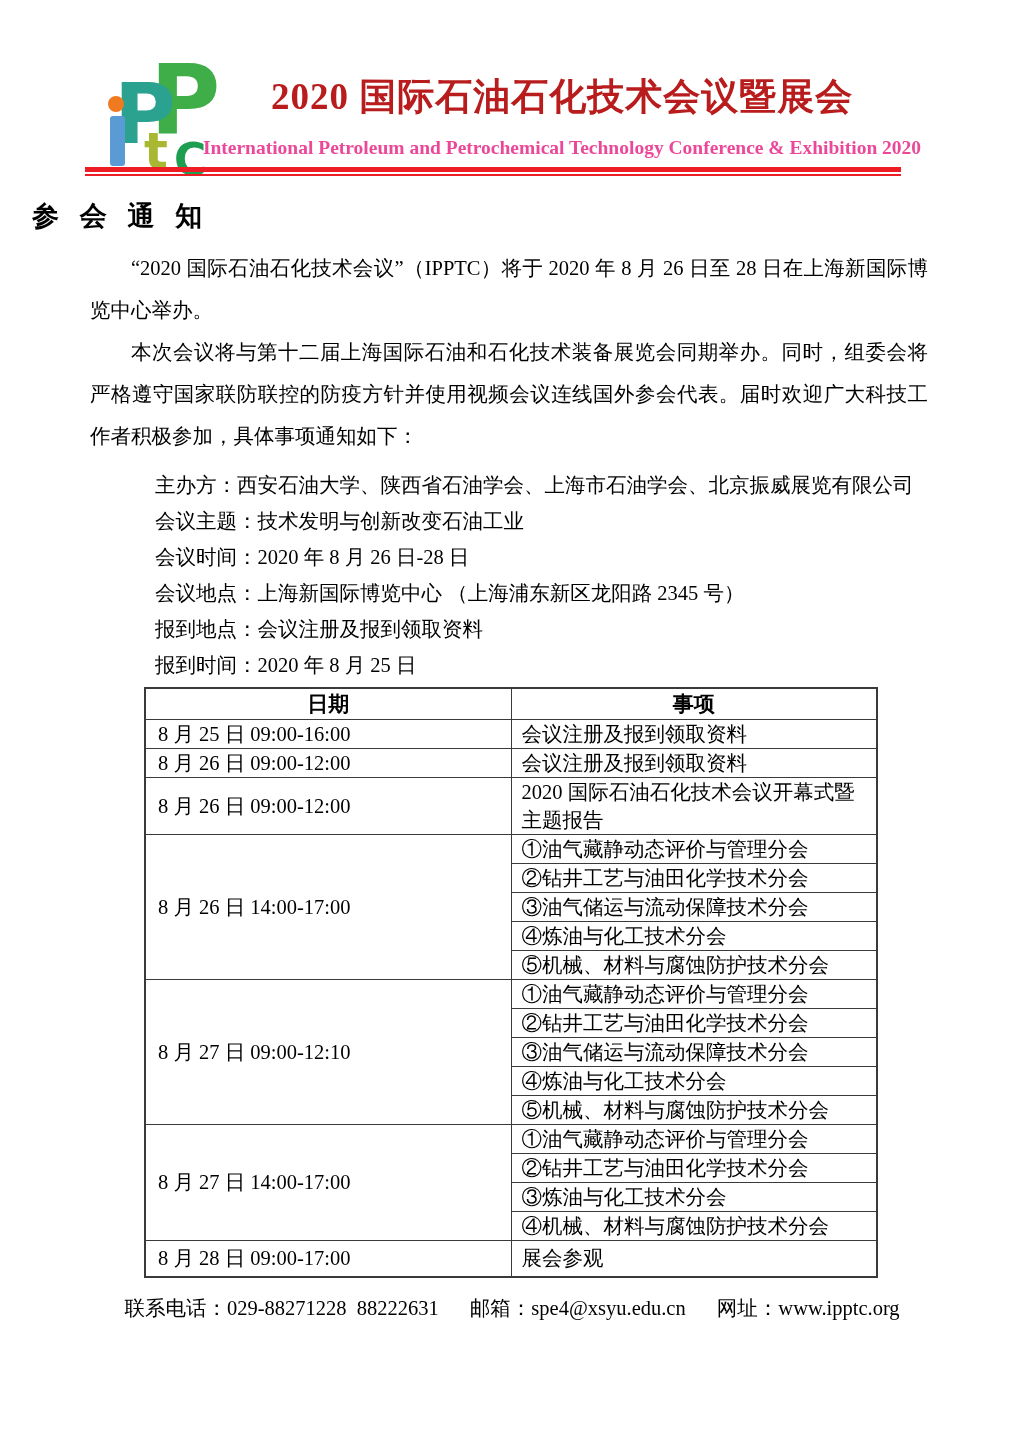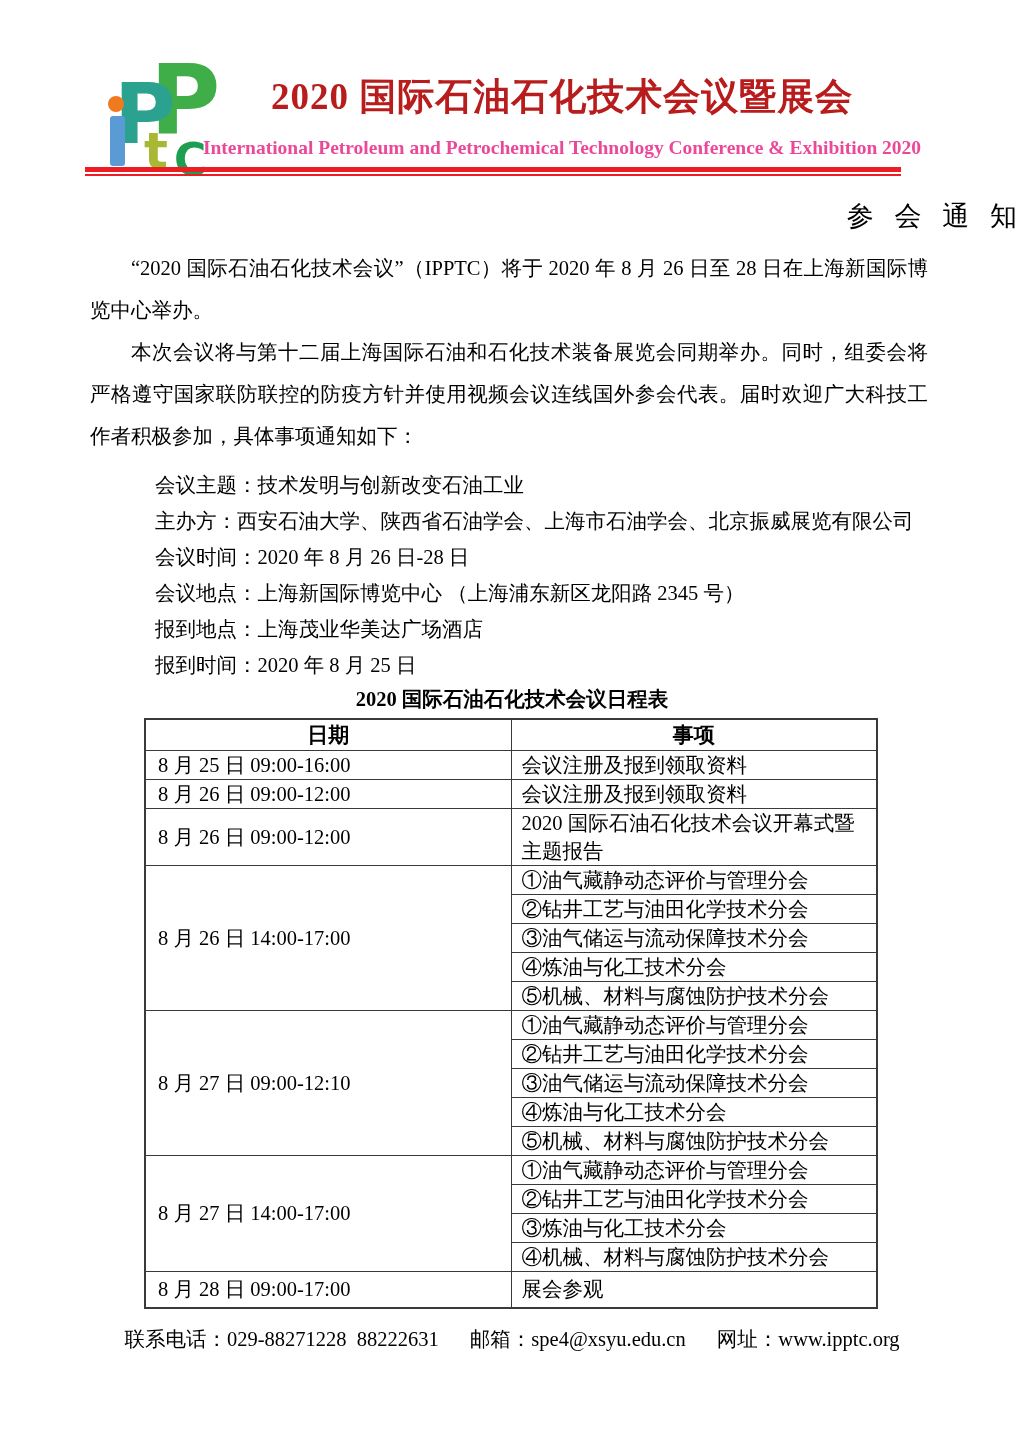--- a/index.html
+++ b/index.html
@@ -25,21 +25,21 @@
 
   .titles { position:absolute; left:200px; right:100px; top:72px; text-align:center; }
   .title-cn { font-size:37px; font-weight:bold; color:#b91c1c; letter-spacing:1px; white-space:nowrap; }
   .title-en { margin-top:15px; font-size:19.5px; font-weight:bold; color:#ec4899; white-space:nowrap; }
 
   .rule { position:absolute; left:85px; top:167px; width:816px; }
   .rule-thick { height:5px; background:#ee1c25; }
   .rule-thin  { height:2px; background:#ee1c25; margin-top:2px; }
 
   
-  .notice-title { margin-top:14px; text-align:right; font-size:27px; font-weight:400; letter-spacing:7px; line-height:38px; }
+  .notice-title { margin-top:14px; text-align:left; font-size:27px; font-weight:700; letter-spacing:7px; line-height:38px;margin-left:32px; }
 
   .para { margin:0 96px 0 90px; font-size:20.5px; line-height:42px; text-align:justify; text-indent:2em; }
   .para-first { margin-top:12px; }
 
   .details { margin:10px 95px 0 155px; font-size:20.5px; }
   .details > div { height:36px; line-height:36px; white-space:pre-wrap; }
 
   
   .table-title { margin-top:2px; text-align:center; font-size:20.5px; font-weight:bold; line-height:29px; }
   table.schedule {
@@ -84,29 +84,28 @@
       <div class="rule-thin"></div>
     </div>
   </div>
 
   <h2 class="notice-title">参 会 通 知</h2>
 
   <p class="para para-first">“2020 国际石油石化技术会议”（IPPTC）将于 2020 年 8 月 26 日至 28 日在上海新国际博览中心举办。</p>
   <p class="para">本次会议将与第十二届上海国际石油和石化技术装备展览会同期举办。同时，组委会将严格遵守国家联防联控的防疫方针并使用视频会议连线国外参会代表。届时欢迎广大科技工作者积极参加，具体事项通知如下：</p>
 
   <div class="details">
+    <div>主办方：西安石油大学、陕西省石油学会、上海市石油学会、北京振威展览有限公司</div>
     <div>会议主题：技术发明与创新改变石油工业</div>
-    <div>主办方：西安石油大学、陕西省石油学会、上海市石油学会、北京振威展览有限公司</div>
     <div>会议时间：2020 年 8 月 26 日-28 日</div>
     <div>会议地点：上海新国际博览中心 （上海浦东新区龙阳路 2345 号）</div>
-    <div>报到地点：上海茂业华美达广场酒店</div>
+    <div>报到地点：会议注册及报到领取资料</div>
     <div>报到时间：2020 年 8 月 25 日</div>
   </div>
 
-  <div class="table-title">2020 国际石油石化技术会议日程表</div>
 
   <table class="schedule">
     <thead>
       <tr>
         <th>日期</th>
         <th>事项</th>
       </tr>
     </thead>
     <tbody>
       <tr>

